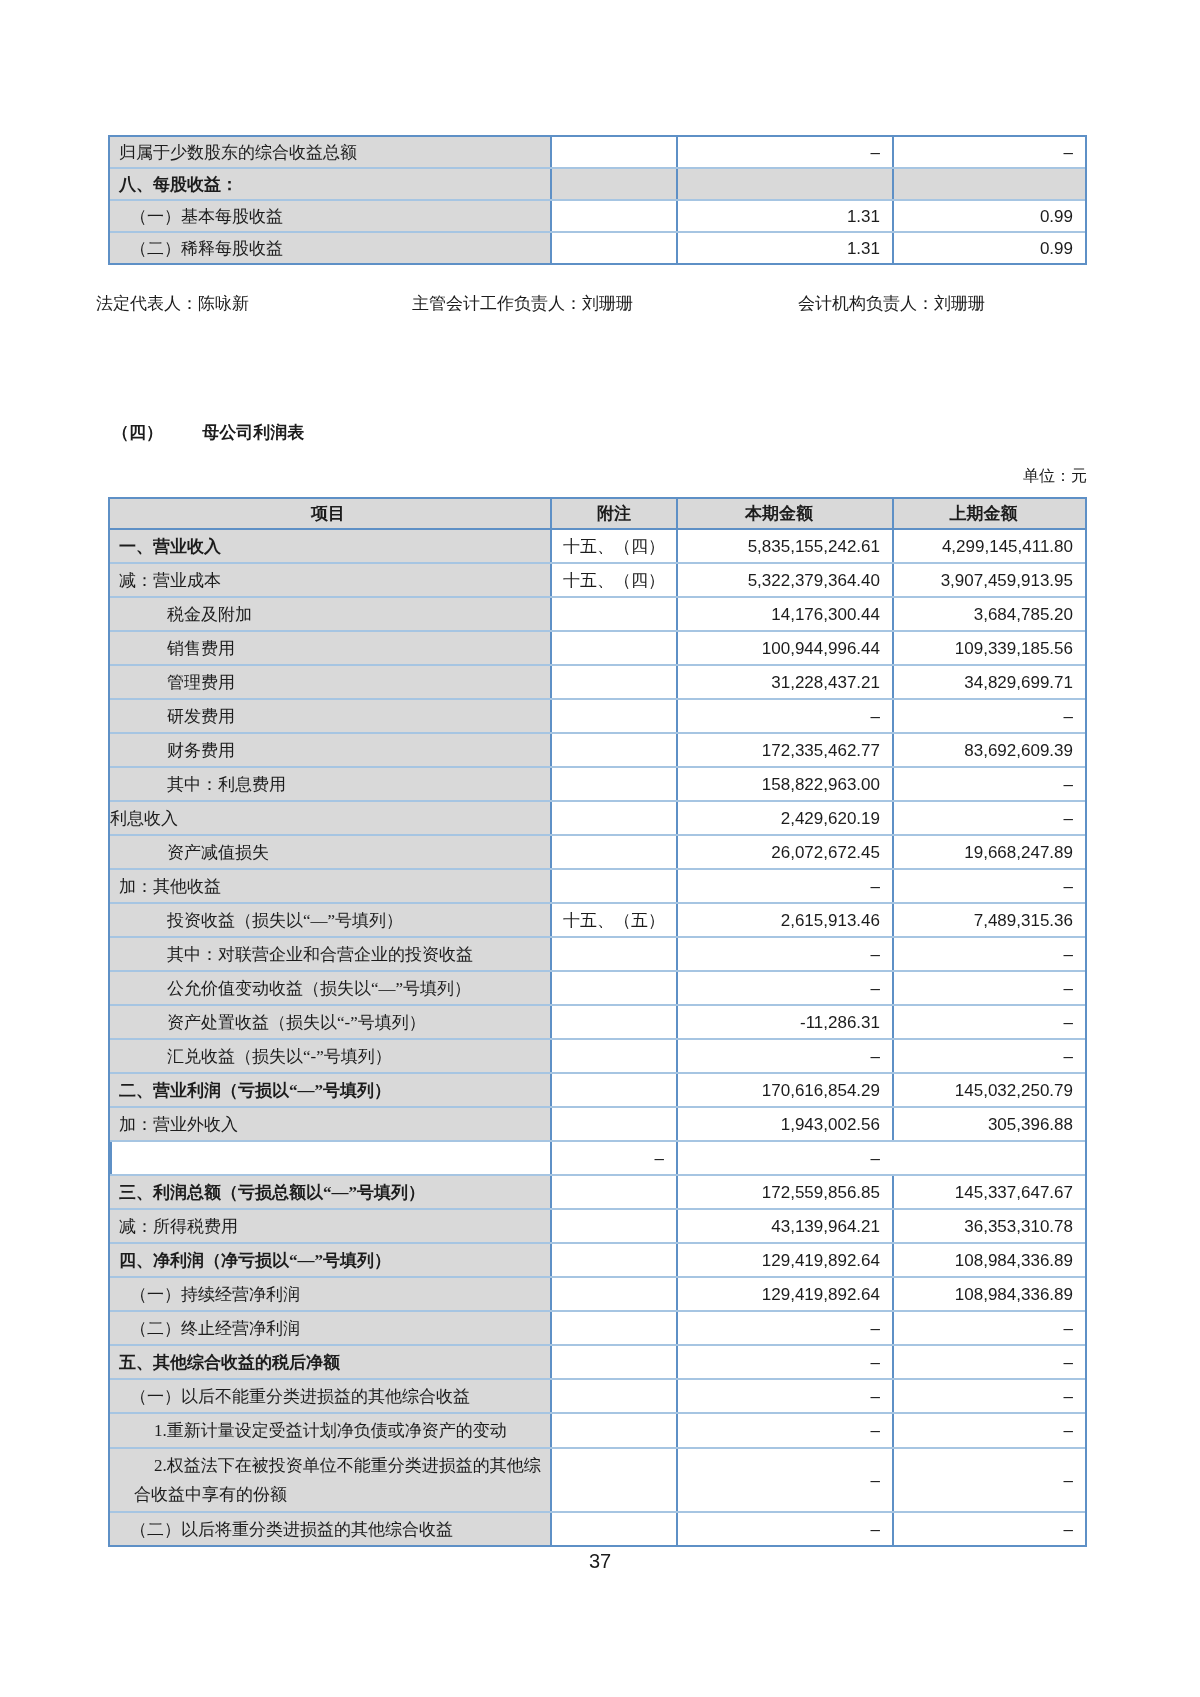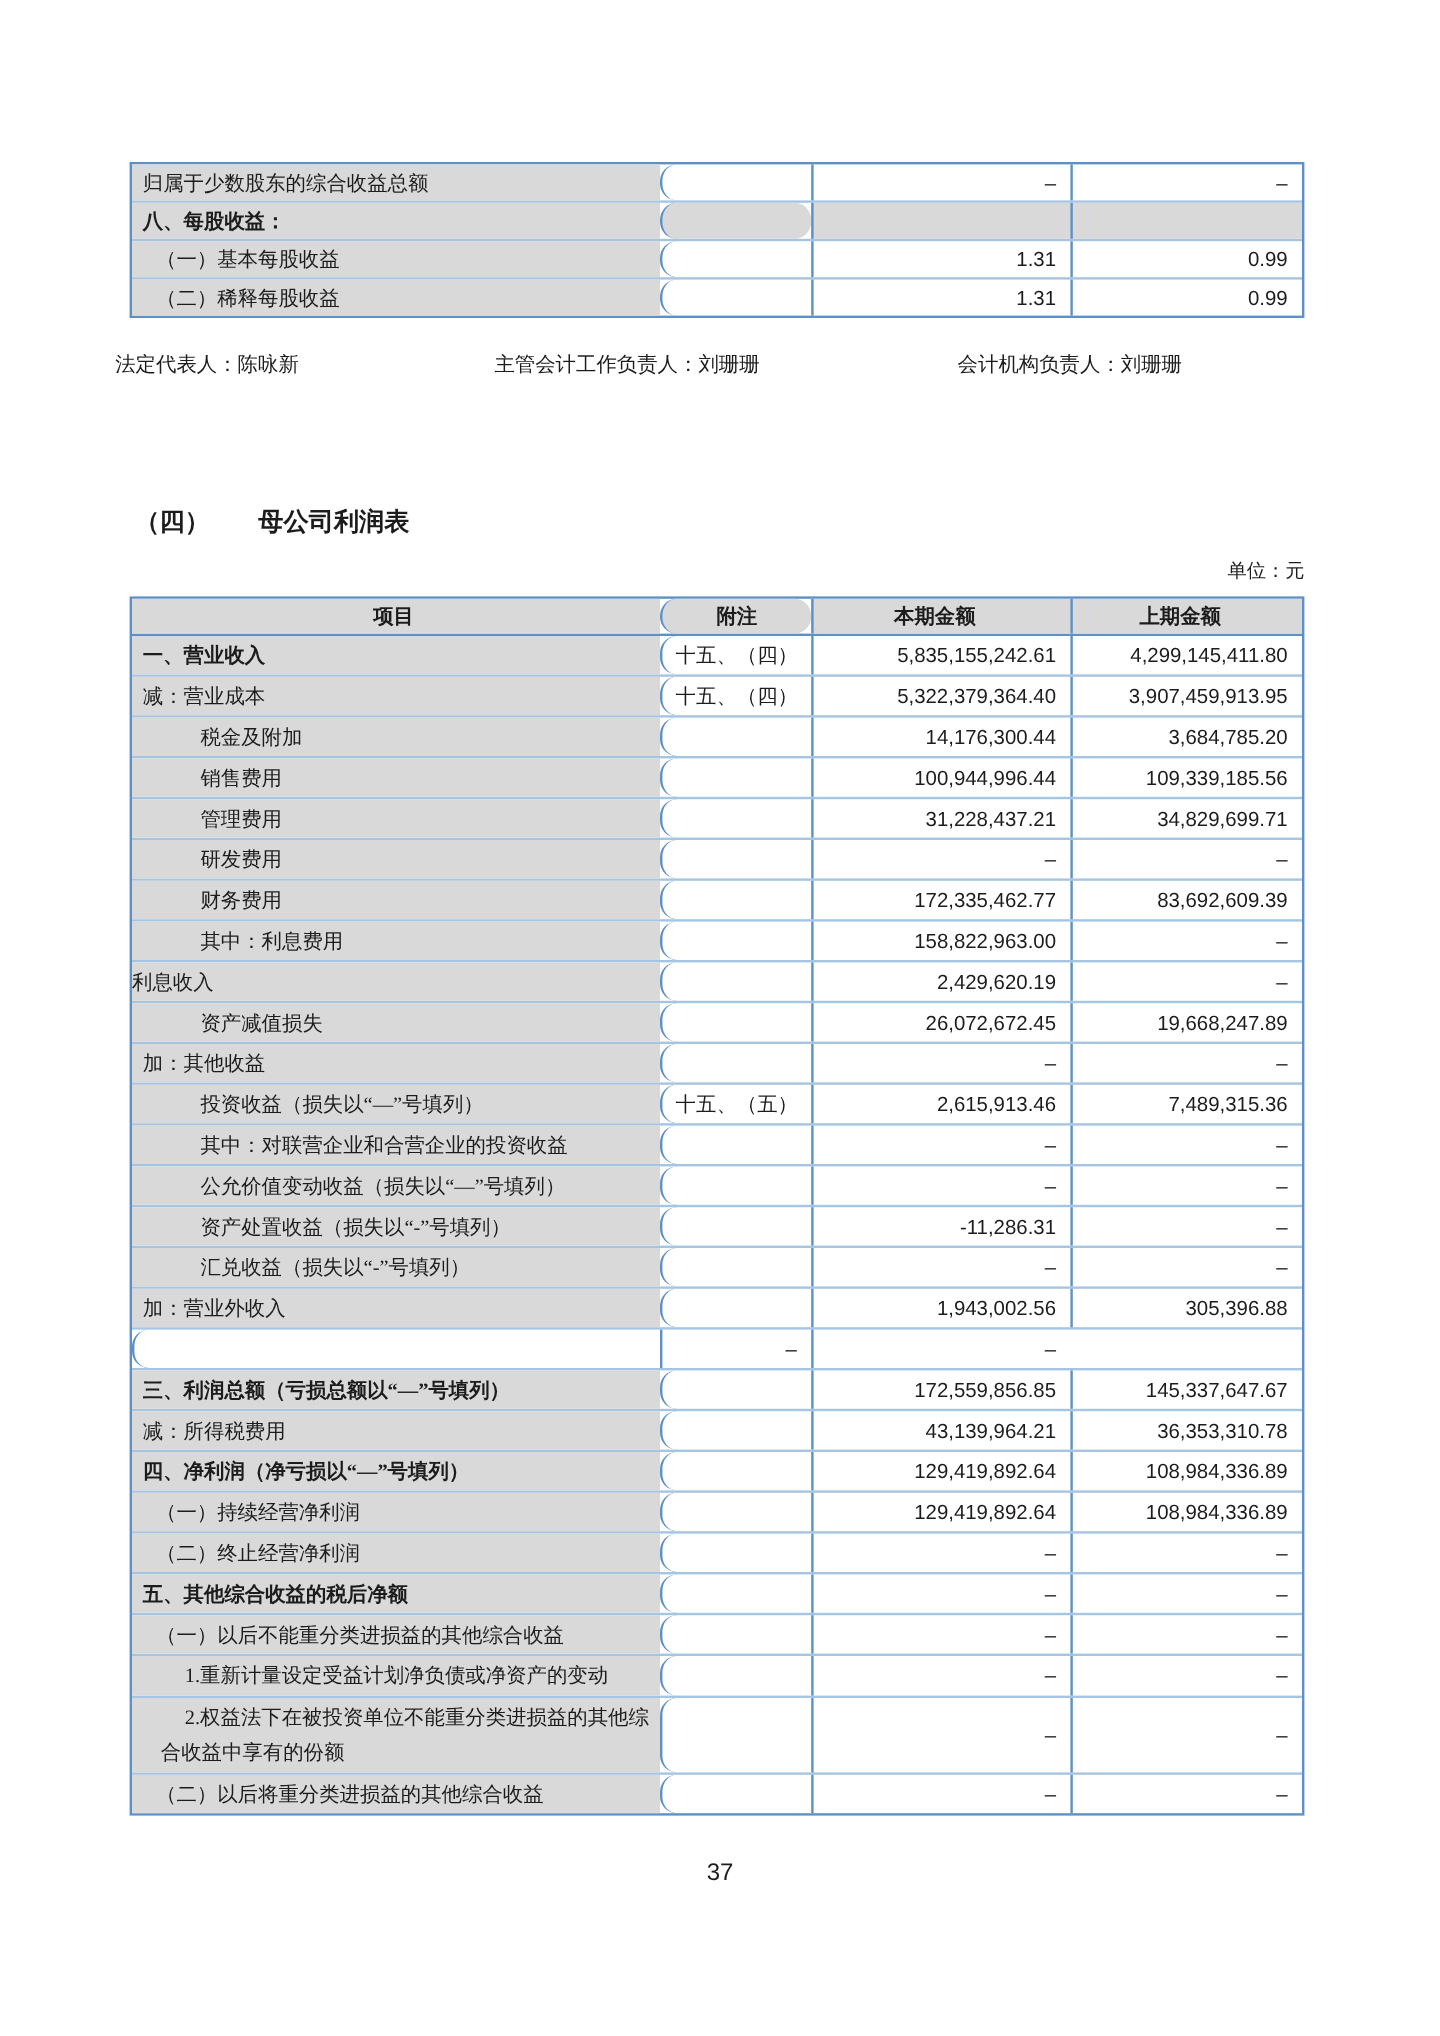--- a/index.html
+++ b/index.html
@@ -33,21 +33,21 @@
   .trow > div{
     display:flex;align-items:center;
     min-height:30px;
     font-size:17px;line-height:29px;
     overflow:hidden;
   }
   .t-main .trow > div{min-height:32px;}
   .t-main .trow.header > div{min-height:29px;}
   .trow > .c-note,.trow > .c-num,.trow > .c-num2{border-left:2px solid var(--border-strong);}
   .c-label{background:var(--cell-gray);padding-right:4px;}
-  .c-note{justify-content:center;text-align:center;border-radius:14px;}
+  .c-note{justify-content:center;text-align:center;}
   .c-num,.c-num2{
     justify-content:flex-end;text-align:right;padding-right:12px;
     font-family:"Liberation Sans","DejaVu Sans",sans-serif;
     font-size:16px;
   }
   .trow.bold .c-label{font-weight:bold;}
   .trow.header > div{
     background:var(--cell-gray);
     font-weight:bold;justify-content:center;text-align:center;
     font-family:"Liberation Serif","DejaVu Serif",serif;font-size:17px;
@@ -60,21 +60,21 @@
   .trow.wrap .c-label span{text-indent:20px;display:block;width:100%;}
   .trow.wrap .c-label{padding-left:24px;padding-top:2px;padding-bottom:2px;}
   .c-label span{display:block;width:100%;}
 
   
   .signature-line{left:96px;top:292px;width:979px;height:24px;font-size:17px;}
   .signature-line span{position:absolute;white-space:nowrap;}
   .sig-1{left:0;}
   .sig-2{left:316px;}
   .sig-3{left:702px;}
-  .section-title{left:112px;top:421px;font-size:21px;font-weight:bold;}
+  .section-title{left:112px;top:421px;font-size:17px;font-weight:bold;}
   .section-title .num{display:inline-block;}
   .section-title .txt{display:inline-block;margin-left:35px;}
   .unit-label{top:466px;right:113px;font-size:16px;}
   .page-number{
     top:1550px;left:0;width:1200px;text-align:center;
     font-family:"Liberation Sans","DejaVu Sans",sans-serif;font-size:20px;
   }
 </style>
 </head>
 <body>
@@ -375,20 +375,34 @@
       <div class="c-note">
         <span></span>
       </div>
       <div class="c-num">
         <span>–</span>
       </div>
       <div class="c-num2 c-num">
         <span>–</span>
       </div>
     </div>
+    <div class="trow bold">
+      <div class="c-label ind0">
+        <span>二、营业利润（亏损以“—”号填列）</span>
+      </div>
+      <div class="c-note">
+        <span></span>
+      </div>
+      <div class="c-num">
+        <span>170,616,854.29</span>
+      </div>
+      <div class="c-num2 c-num">
+        <span>145,032,250.79</span>
+      </div>
+    </div>
     <div class="trow">
       <div class="c-label ind0">
         <span>加：营业外收入</span>
       </div>
       <div class="c-note">
         <span></span>
       </div>
       <div class="c-num">
         <span>1,943,002.56</span>
       </div>

